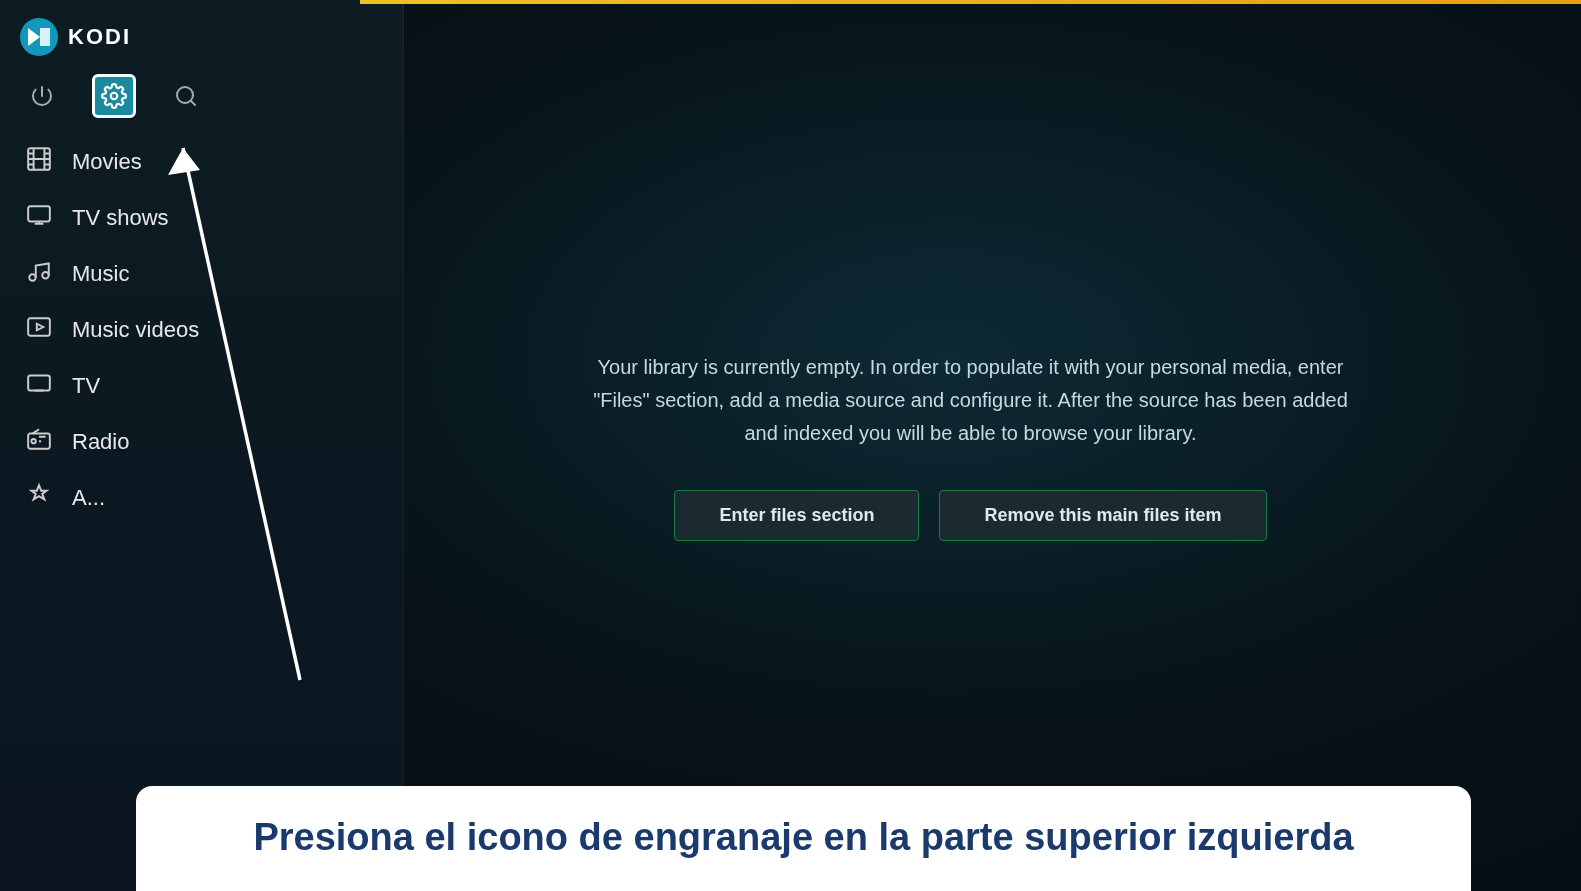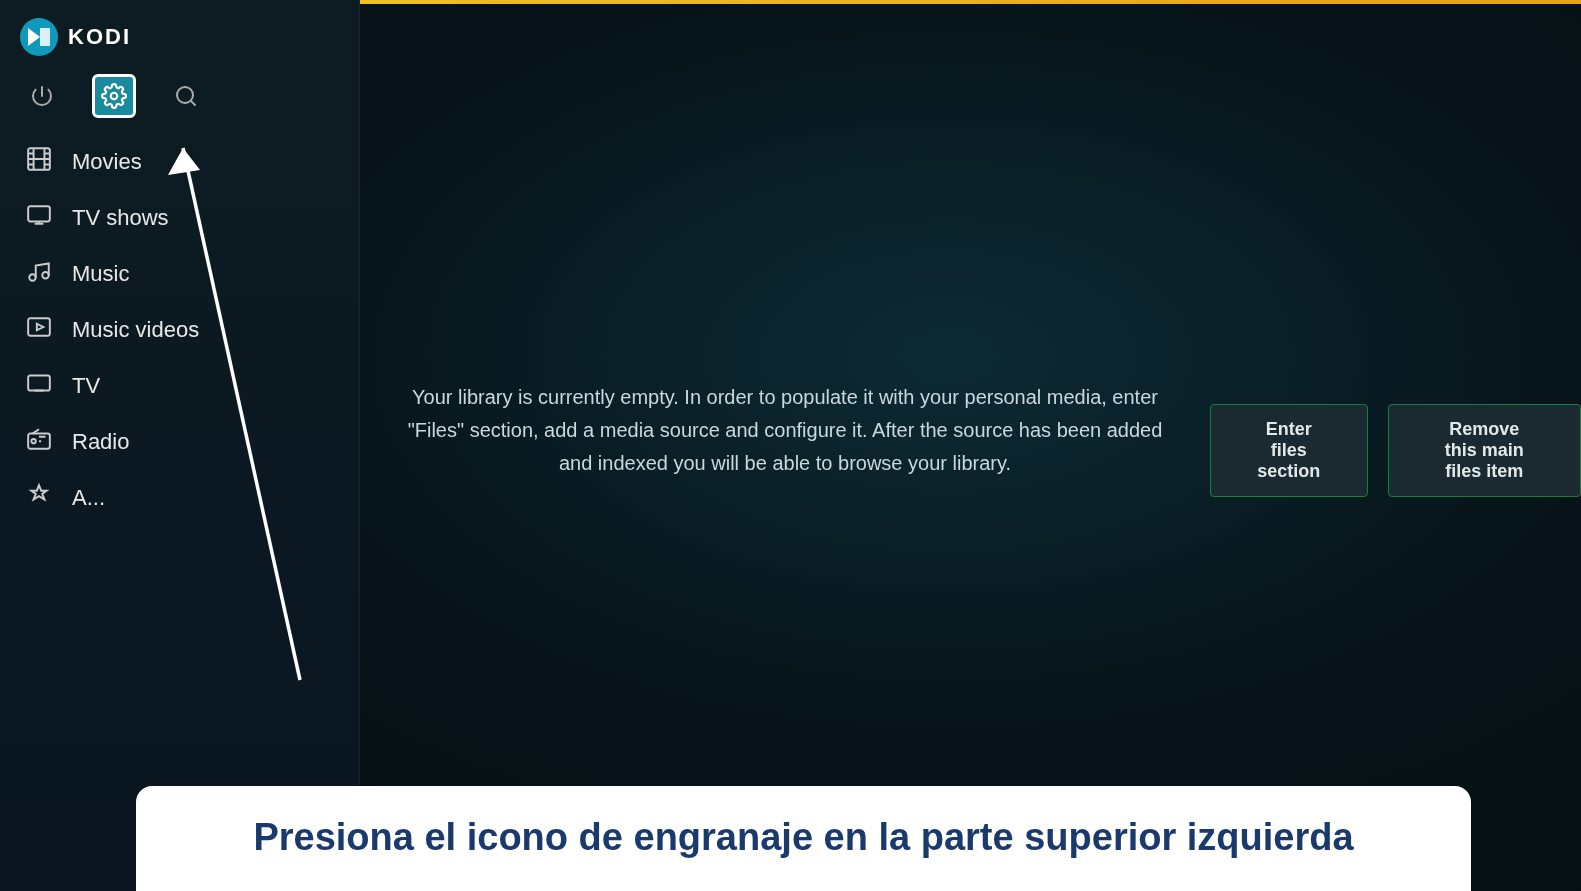--- a/index.html
+++ b/index.html
@@ -17,21 +17,21 @@
     .main-bg {
       position: absolute;
       top: 0; left: 0; right: 0; bottom: 0;
       background: radial-gradient(ellipse at 60% 40%, #0d2a35 0%, #071318 50%, #040e12 100%);
     }
 
     
     .sidebar {
       position: absolute;
       top: 0; left: 0;
-      width: 360px;
+      width: 404px;
       height: 100%;
       background: linear-gradient(180deg, #0d1c22 0%, #0a1520 100%);
       border-right: 1px solid rgba(255,255,255,0.05);
       z-index: 10;
     }
 
     
     .header {
       display: flex;
       align-items: center;
@@ -110,20 +110,21 @@
     
     .main-content {
       position: absolute;
       top: 0;
       left: 360px;
       right: 0;
       bottom: 0;
       display: flex;
       align-items: center;
       justify-content: center;
+      flex-direction: column;
     }
 
     
     .library-message {
       max-width: 850px;
       text-align: center;
       padding: 0 40px;
       margin-bottom: 30px;
     }
 

